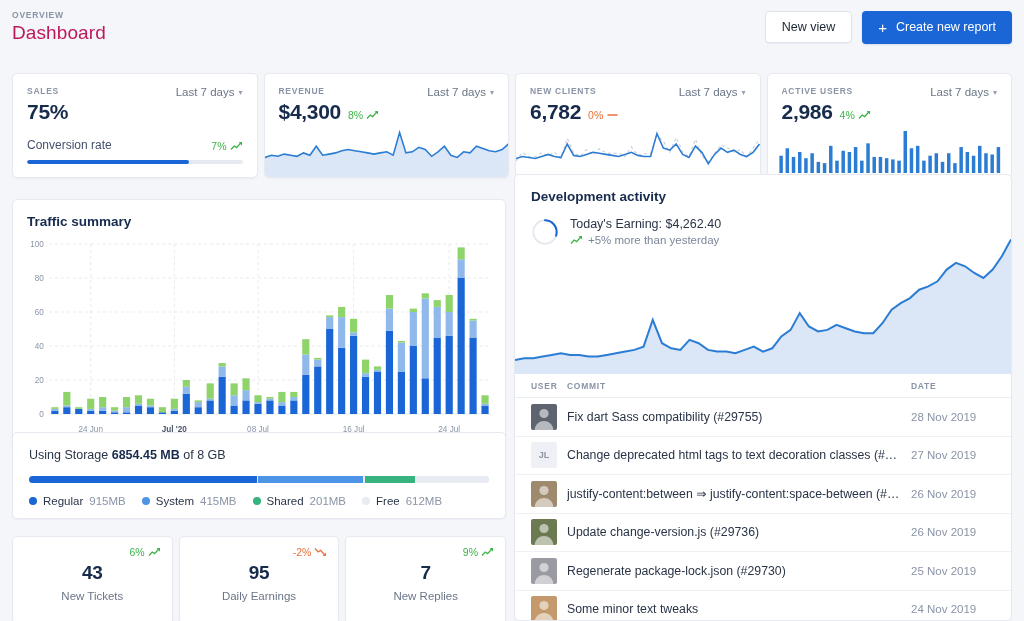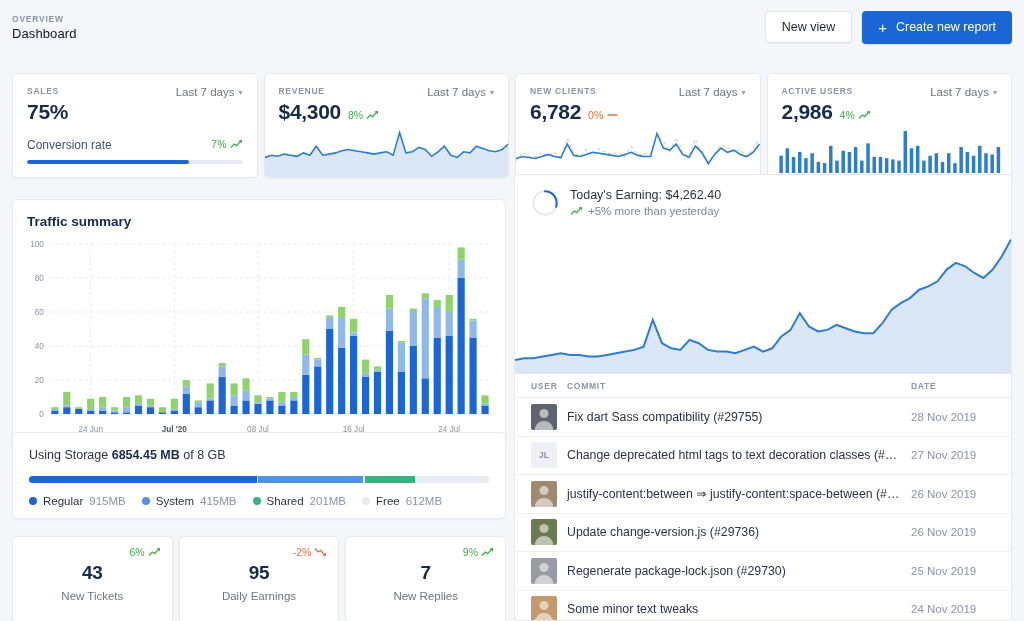--- a/index.html
+++ b/index.html
@@ -15,21 +15,21 @@
   
   .header {
     height: 50px; padding: 4px 12px 0 12px;
     display: flex; align-items: center; justify-content: space-between;
   }
   .hdr-left { display: flex; flex-direction: column; justify-content: center; }
   .eyebrow {
     font-size: 8.5px; letter-spacing: .09em; font-weight: 700;
     color: #8a94a6; text-transform: uppercase; margin-bottom: 2px;
   }
-  .page-title { font-size: 13px; font-weight: 400; color: #0f172a; letter-spacing: .1px; }
+  .page-title { font-size: 19px; font-weight: 400; color: #be185d; letter-spacing: .1px; }
   .hdr-right { display: flex; align-items: center; gap: 10px; }
   .btn-secondary {
     background: #fff; border: 1px solid #dfe3ea; border-radius: 4px;
     font-size: 12.5px; color: #1b2533; padding: 8px 16px; cursor: pointer;
     font-family: inherit; box-shadow: 0 1px 1px rgba(16,30,54,.04);
   }
   .btn-primary {
     background: #1a66d6; border: none; border-radius: 4px; color: #fff;
     font-size: 12.5px; font-weight: 500; padding: 9px 16px; cursor: pointer;
     display: flex; align-items: center; gap: 9px; font-family: inherit;
@@ -63,21 +63,21 @@
   .caret { font-size: 8px; color: #97a0b0; }
   .kpi-value-row { display: flex; align-items: baseline; gap: 7px; padding: 2px 14px 0 14px; }
   .kpi-value { font-size: 21px; font-weight: 700; letter-spacing: -.3px; color: #172b4d; }
   .delta { font-size: 10.5px; font-weight: 500; display: flex; align-items: center; gap: 3px; }
   .delta.up { color: #3bb346; }
   .delta.flat { color: #e8703a; }
   .delta svg { display: block; }
 
   
   .conv-row {
-    display: flex; align-items: flex-start; justify-content: space-between;
+    display: flex; align-items: flex-end; justify-content: space-between;
     padding: 14px 14px 0 14px;
   }
   .conv-label { font-size: 12px; color: #45516b; }
   .prog-track {
     margin: 8px 14px 0 14px; height: 4px; border-radius: 3px; background: #e6e9f0;
     position: relative; overflow: hidden;
   }
   .prog-fill { position: absolute; left: 0; top: 0; bottom: 0; background: #1a66d6; border-radius: 3px; }
 
   .spark { position: absolute; left: 0; right: 0; bottom: 0; height: 55px; }
@@ -529,20 +529,21 @@
           <polyline points="1,8.5 4.2,5 6.6,6.6 11,1.8" fill="none" stroke="#3bb346" stroke-width="1.3"></polyline>
           <polygon points="12,1 12,4.6 8.6,1.2" fill="#3bb346"></polygon>
         </svg>
       </span>
       <div class="ms-num">7</div>
       <div class="ms-cap">New Replies</div>
     </div>
   </div>
 
   <div class="card dev">
+    <div class="dev-title">Development activity</div>
     <div class="earn-row">
       <svg class="ring" viewBox="0 0 36 36">
         <circle cx="18" cy="18" r="15" fill="none" stroke="#e6e9f0" stroke-width="2.6"></circle>
         <circle id="ring-arc" cx="18" cy="18" r="15" fill="none" stroke="#1a66d6" stroke-width="2.6" stroke-linecap="round" transform="rotate(-90 18 18)" stroke-dasharray="28.274333882308134 94.24777960769379"></circle>
       </svg>
       <div>
         <div class="earn-main">Today's Earning: $4,262.40</div>
         <div class="earn-sub">
           <svg width="13" height="10" viewBox="0 0 13 10">
             <polyline points="1,8.5 4.2,5 6.6,6.6 11,1.8" fill="none" stroke="#3bb346" stroke-width="1.3"></polyline>

